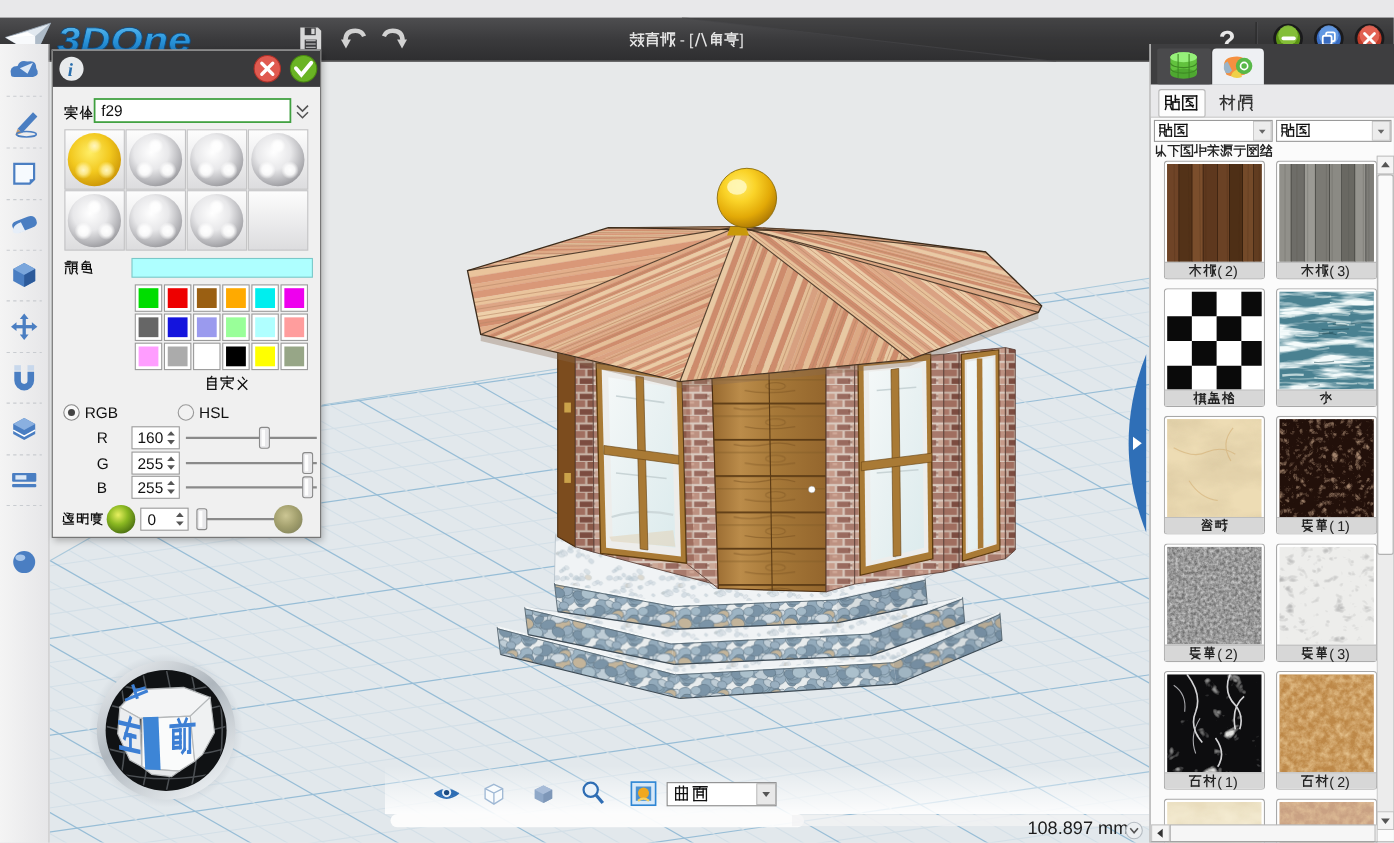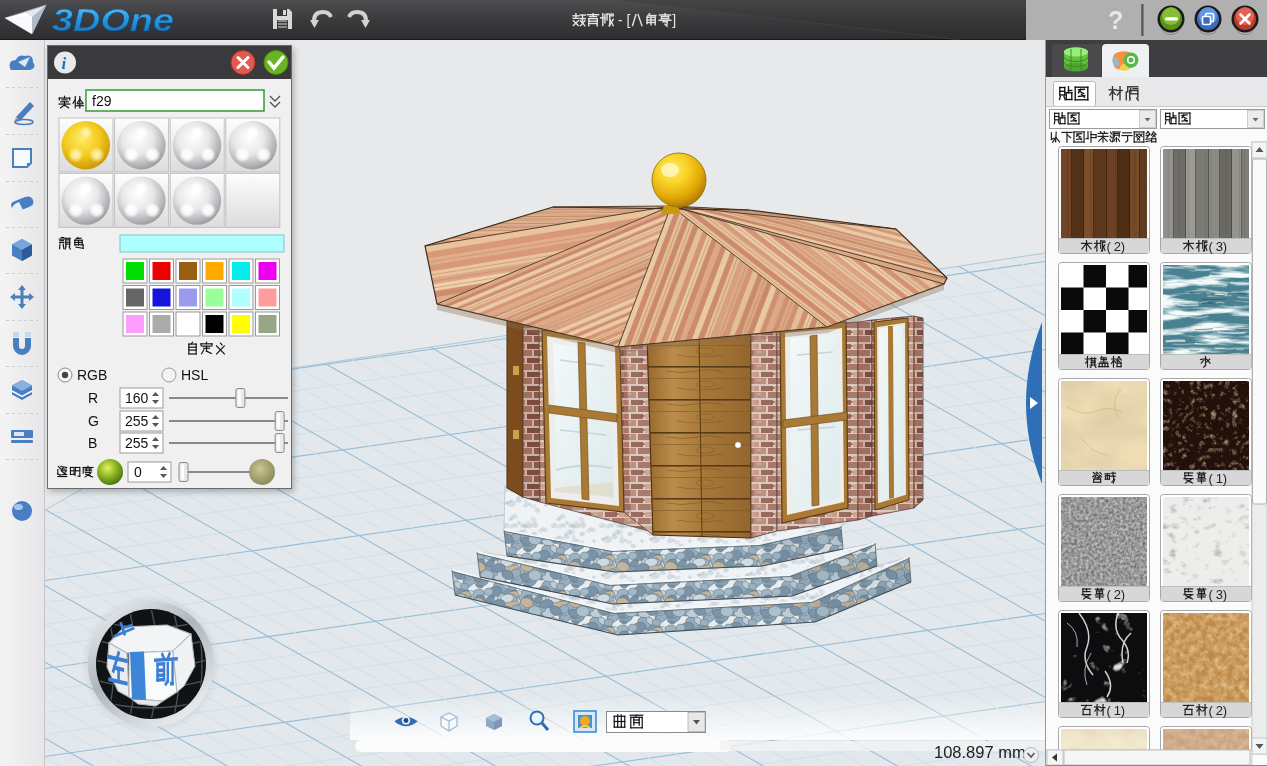--- a/index.html
+++ b/index.html
@@ -889,21 +889,21 @@
       <line x1="32" y1="22" x2="32" y2="75"></line>
       <line x1="68" y1="22" x2="68" y2="75"></line>
       <line x1="32" y1="40" x2="68" y2="40"></line>
       <line x1="32" y1="58" x2="68" y2="58"></line>
       <line x1="12" y1="92" x2="88" y2="92"></line>
     </g>
     <text x="934" y="758" font-size="16.5" fill="#1c1c1c" font-family="Liberation Sans">108.897 mm</text>
     <circle cx="1031" cy="755" r="7.5" fill="#eceff1" stroke="#b5bcc2" stroke-width="1"></circle>
     <path d="M1027.5,753 l3.5,4 l3.5,-4" fill="none" stroke="#555" stroke-width="1.5"></path>
   </svg>
-<div id="topbar" class="abs" style="left:0;top:0;width:1026px;height:40px;background:linear-gradient(#4e4e50,#3a3a3c 52%,#2e2e30);border-bottom:1px solid #151515">
+<div id="topbar" class="abs" style="left:0;top:16px;width:1267px;height:40px;background:linear-gradient(#4e4e50,#3a3a3c 52%,#2e2e30);border-bottom:1px solid #151515">
     <svg class="abs" style="left:0;top:0" width="1267" height="40">
       <path d="M620,0 L1267,0 L1267,40 L960,40 Z" fill="#2e2e30" opacity="0.3"></path>
       <path d="M960,40 L620,0" stroke="#454547" stroke-width="1" fill="none" opacity="0.7"></path>
       <g transform="translate(5,3)">
         <polygon points="0,15 41,2 27,31" fill="#e2e9f0" stroke="#93a1ae" stroke-width="0.8"></polygon>
         <polygon points="0,15 27,14 27,31" fill="#f8fafc"></polygon>
         <polygon points="27,14 41,2 27,31" fill="#aebbc8"></polygon>
         <polygon points="0,15 20,10 27,14" fill="#ffffff"></polygon>
       </g>
       <defs>

